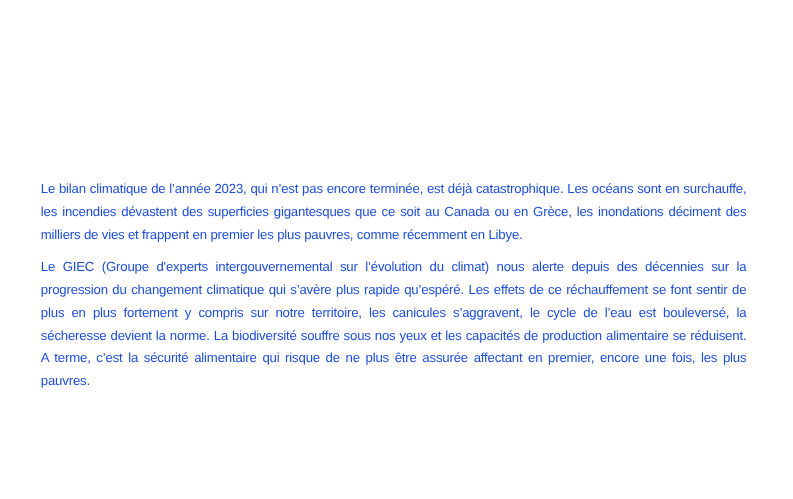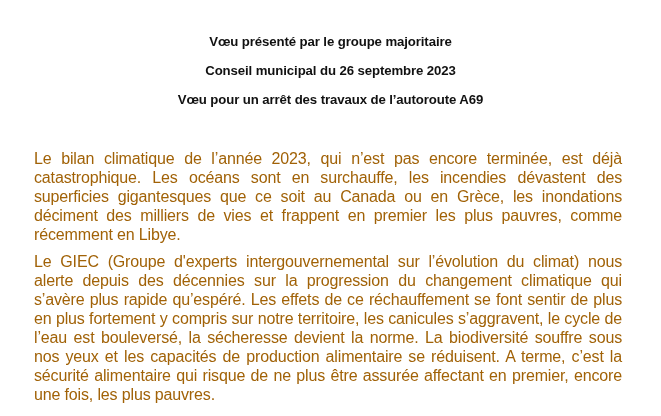--- a/index.html
+++ b/index.html
@@ -39,35 +39,30 @@
       letter-spacing: -0.1px;
       color: #111;
     }
     .body {
       position: absolute;
       left: 34px;
       top: 149px;
       width: 588px;
     }
     .para {
-      font-size: 16px;
+      font-size: 11px;
       line-height: 19px;
       text-align: justify;
       margin: 0 0 8px 0;
       letter-spacing: -0.15px;
-      color: #a16207;
+      color: #1d4ed8;
     }
   </style>
 </head>
 <body>
 
 <div class="page">
-  <div class="titles">
-    <div class="title-line">Vœu présenté par le groupe majoritaire</div>
-    <div class="title-line">Conseil municipal du 26 septembre 2023</div>
-    <div class="title-line">Vœu pour un arrêt des travaux de l’autoroute A69</div>
-  </div>
 
   <div class="body">
     <p class="para">Le bilan climatique de l’année 2023, qui n’est pas encore terminée, est déjà catastrophique. Les océans sont en surchauffe, les incendies dévastent des superficies gigantesques que ce soit au Canada ou en Grèce, les inondations déciment des milliers de vies et frappent en premier les plus pauvres, comme récemment en Libye.</p>
     <p class="para">Le GIEC (Groupe d'experts intergouvernemental sur l’évolution du climat) nous alerte depuis des décennies sur la progression du changement climatique qui s’avère plus rapide qu’espéré. Les effets de ce réchauffement se font sentir de plus en plus fortement y compris sur notre territoire, les canicules s’aggravent, le cycle de l’eau est bouleversé, la sécheresse devient la norme. La biodiversité souffre sous nos yeux et les capacités de production alimentaire se réduisent. A terme, c’est la sécurité alimentaire qui risque de ne plus être assurée affectant en premier, encore une fois, les plus pauvres.</p>
   </div>
 </div>
 
 </body></html>

